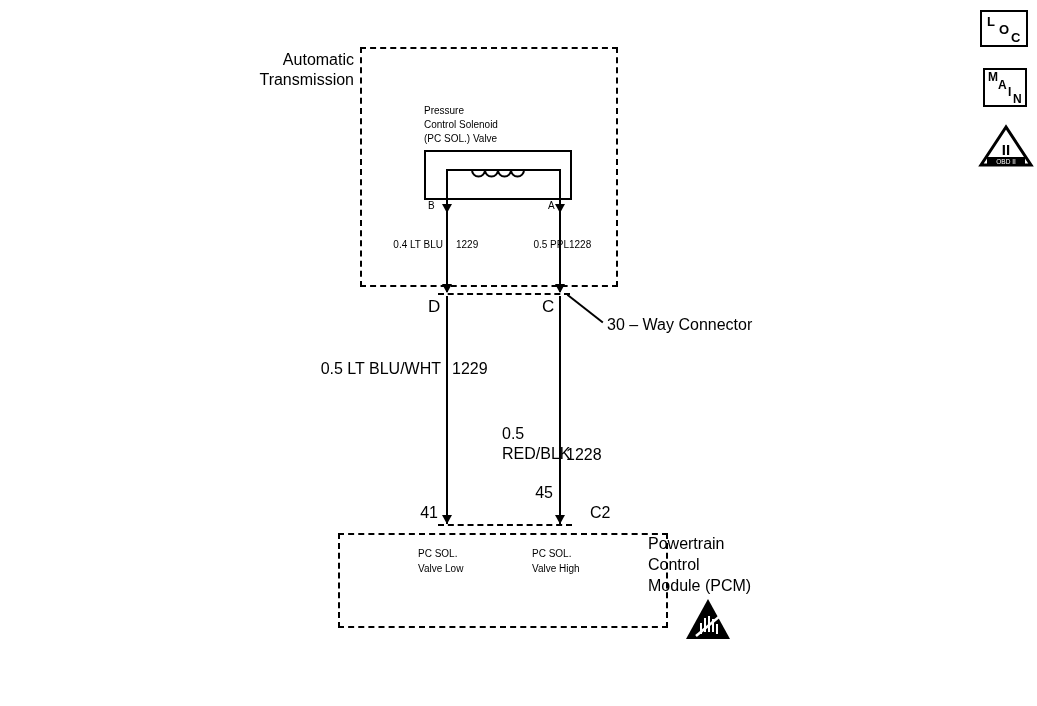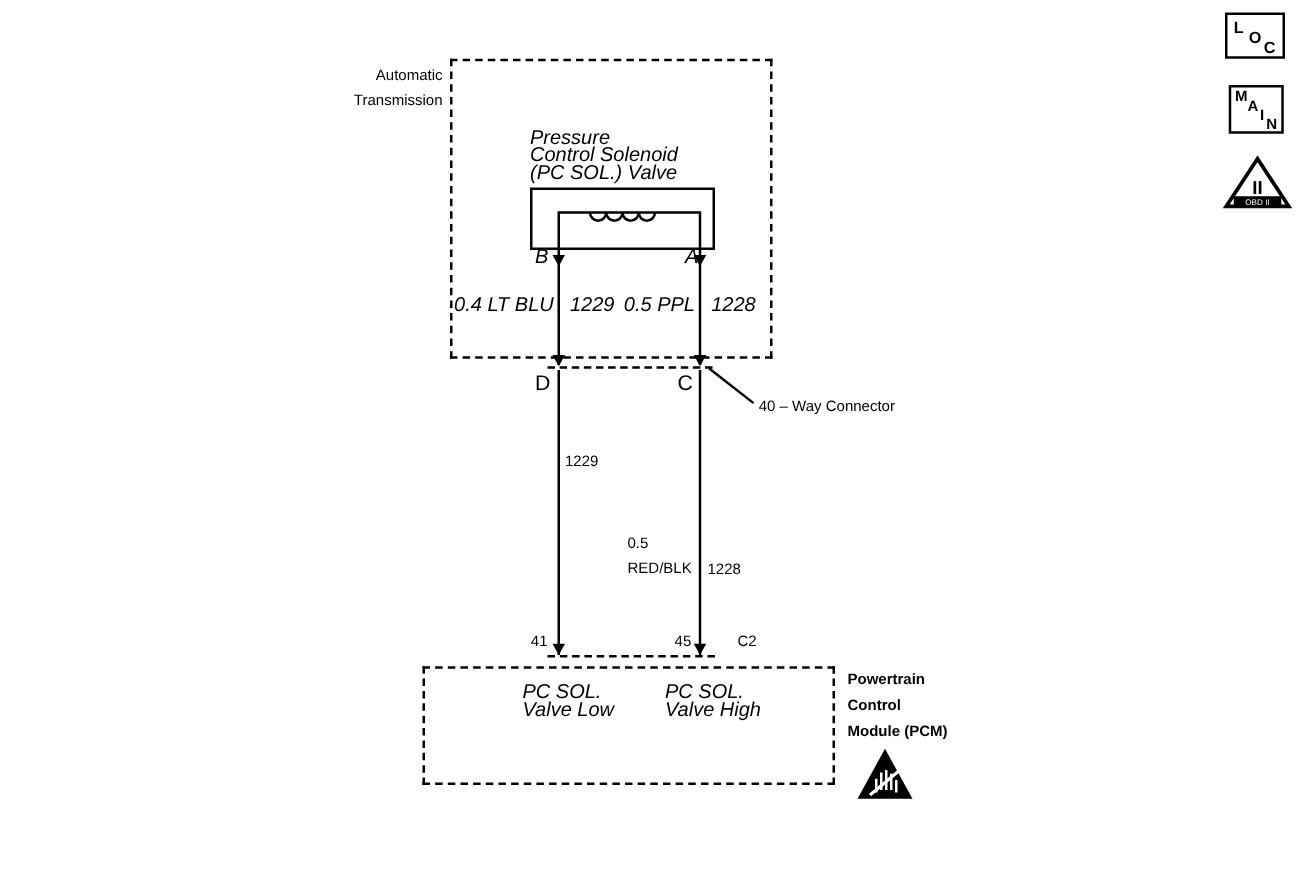--- a/index.html
+++ b/index.html
@@ -2,23 +2,23 @@
 <html><head>
 <meta charset="utf-8">
 <style>
   * { margin:0; padding:0; box-sizing:border-box; }
   html,body { background:#ffffff; }
   body { font-family:"Liberation Sans", sans-serif; color:#000; }
   #canvas { position:relative; width:1037px; height:706px; background:#fff; overflow:hidden; }
   .txt { position:absolute; white-space:nowrap; }
   .ml  { white-space:pre-line; }
   .ra  { text-align:right; }
-  .f16 { font-size:12px; line-height:20px; }
+  .f16 { font-size:16px; line-height:20px; }
   .f17 { font-size:17px; line-height:19px; }
-  .f12 { font-size:16px; line-height:14px;font-style:italic; }
+  .f12 { font-size:10px; line-height:14px; }
   .wire { position:absolute; width:2px; background:#000; }
   .hline { position:absolute; height:2px; background:#000; }
   .dashed-box { position:absolute; border:2px dashed #000; }
   .solid-box  { position:absolute; border:2px solid #000; }
   .dash-h { position:absolute; height:0; border-top:2px dashed #000; }
   .arrow-down { position:absolute; width:0; height:0;
                 border-left:5px solid transparent; border-right:5px solid transparent;
                 border-top:9px solid #000; }
   .ptr { transform-origin:0 0; transform:rotate(38deg); }
   .icon-box { position:absolute; border:2px solid #000; background:#fff; }
@@ -50,59 +50,60 @@
   <div class="txt f12" style="left:548px; top:199px;">A</div>
 
   <div class="wire" style="left:446px; top:200px; height:92px;"></div>
   <div class="wire" style="left:559px; top:200px; height:92px;"></div>
 
   <div class="arrow-down" style="left:442px; top:204px;"></div>
   <div class="arrow-down" style="left:555px; top:204px;"></div>
 
   <div class="txt ra f12" style="left:330px; top:238px; width:113px;">0.4 LT BLU</div>
   <div class="txt f12" style="left:456px; top:238px;">1229</div>
-  <div class="txt ra f12" style="left:456px; top:238px; width:100px;">0.5 PPL</div>
+  <div class="txt ra f12" style="left:469px; top:238px; width:100px;">0.5 PPL</div>
   <div class="txt f12" style="left:569px; top:238px;">1228</div>
 
   <div class="arrow-down" style="left:442px; top:284px;"></div>
   <div class="arrow-down" style="left:555px; top:284px;"></div>
 
   <div class="dash-h" style="left:438px; top:293px; width:132px;"></div>
 
   <div class="txt f17" style="left:428px; top:297px;">D</div>
   <div class="txt f17" style="left:542px; top:297px;">C</div>
 
   <div class="hline ptr" style="left:568px; top:294px; width:45px;"></div>
-  <div class="txt f16" style="left:607px; top:315px;">40 – Way Connector</div>
+  <div class="txt f16" style="left:607px; top:315px;">30 – Way Connector</div>
 
   <div class="wire" style="left:446px; top:296px; height:228px;"></div>
   <div class="wire" style="left:559px; top:296px; height:228px;"></div>
 
+  <div class="txt ra f16" style="left:280px; top:359px; width:161px;">0.5 LT BLU/WHT</div>
   <div class="txt f16" style="left:452px; top:359px;">1229</div>
   <div class="txt ml f16" style="left:502px; top:424px;">0.5
 RED/BLK</div>
   <div class="txt f16" style="left:566px; top:445px;">1228</div>
 
   <div class="txt ra f16" style="left:398px; top:503px; width:40px;">41</div>
-  <div class="txt ra f16" style="left:513px; top:503px; width:40px;text-align:right;">45</div>
+  <div class="txt ra f16" style="left:513px; top:483px; width:40px;text-align:right;">45</div>
   <div class="txt f16" style="left:590px; top:503px;">C2</div>
 
   <div class="arrow-down" style="left:442px; top:515px;"></div>
   <div class="arrow-down" style="left:555px; top:515px;"></div>
 
   <div class="dash-h" style="left:438px; top:524px; width:134px;"></div>
 
   <div class="dashed-box" style="left:338px; top:533px; width:330px; height:95px;"></div>
 
   <div class="txt ml f12" style="left:418px; top:546px; line-height:15px;">PC SOL.
 Valve Low</div>
   <div class="txt ml f12" style="left:532px; top:546px; line-height:15px;">PC SOL.
 Valve High</div>
 
-  <div class="txt ml f16" style="left:678px; top:533px; line-height:21px;font-weight:bold;">Powertrain
+  <div class="txt ml f16" style="left:648px; top:533px; line-height:21px;">Powertrain
 Control
 Module (PCM)</div>
 
   <svg style="left:684px; top:597px;" width="48" height="44" viewBox="0 0 48 44">
     <polygon points="24,2 2,42 46,42" fill="#000"></polygon>
     <g stroke="#fff" stroke-width="2" fill="none">
       <path d="M17 37 V26 M21 35 V21 M25 35 V19 M29 35 V22 M33 37 V27"></path>
     </g>
     <line x1="12" y1="39" x2="36" y2="19" stroke="#fff" stroke-width="2.5"></line>
   </svg>

